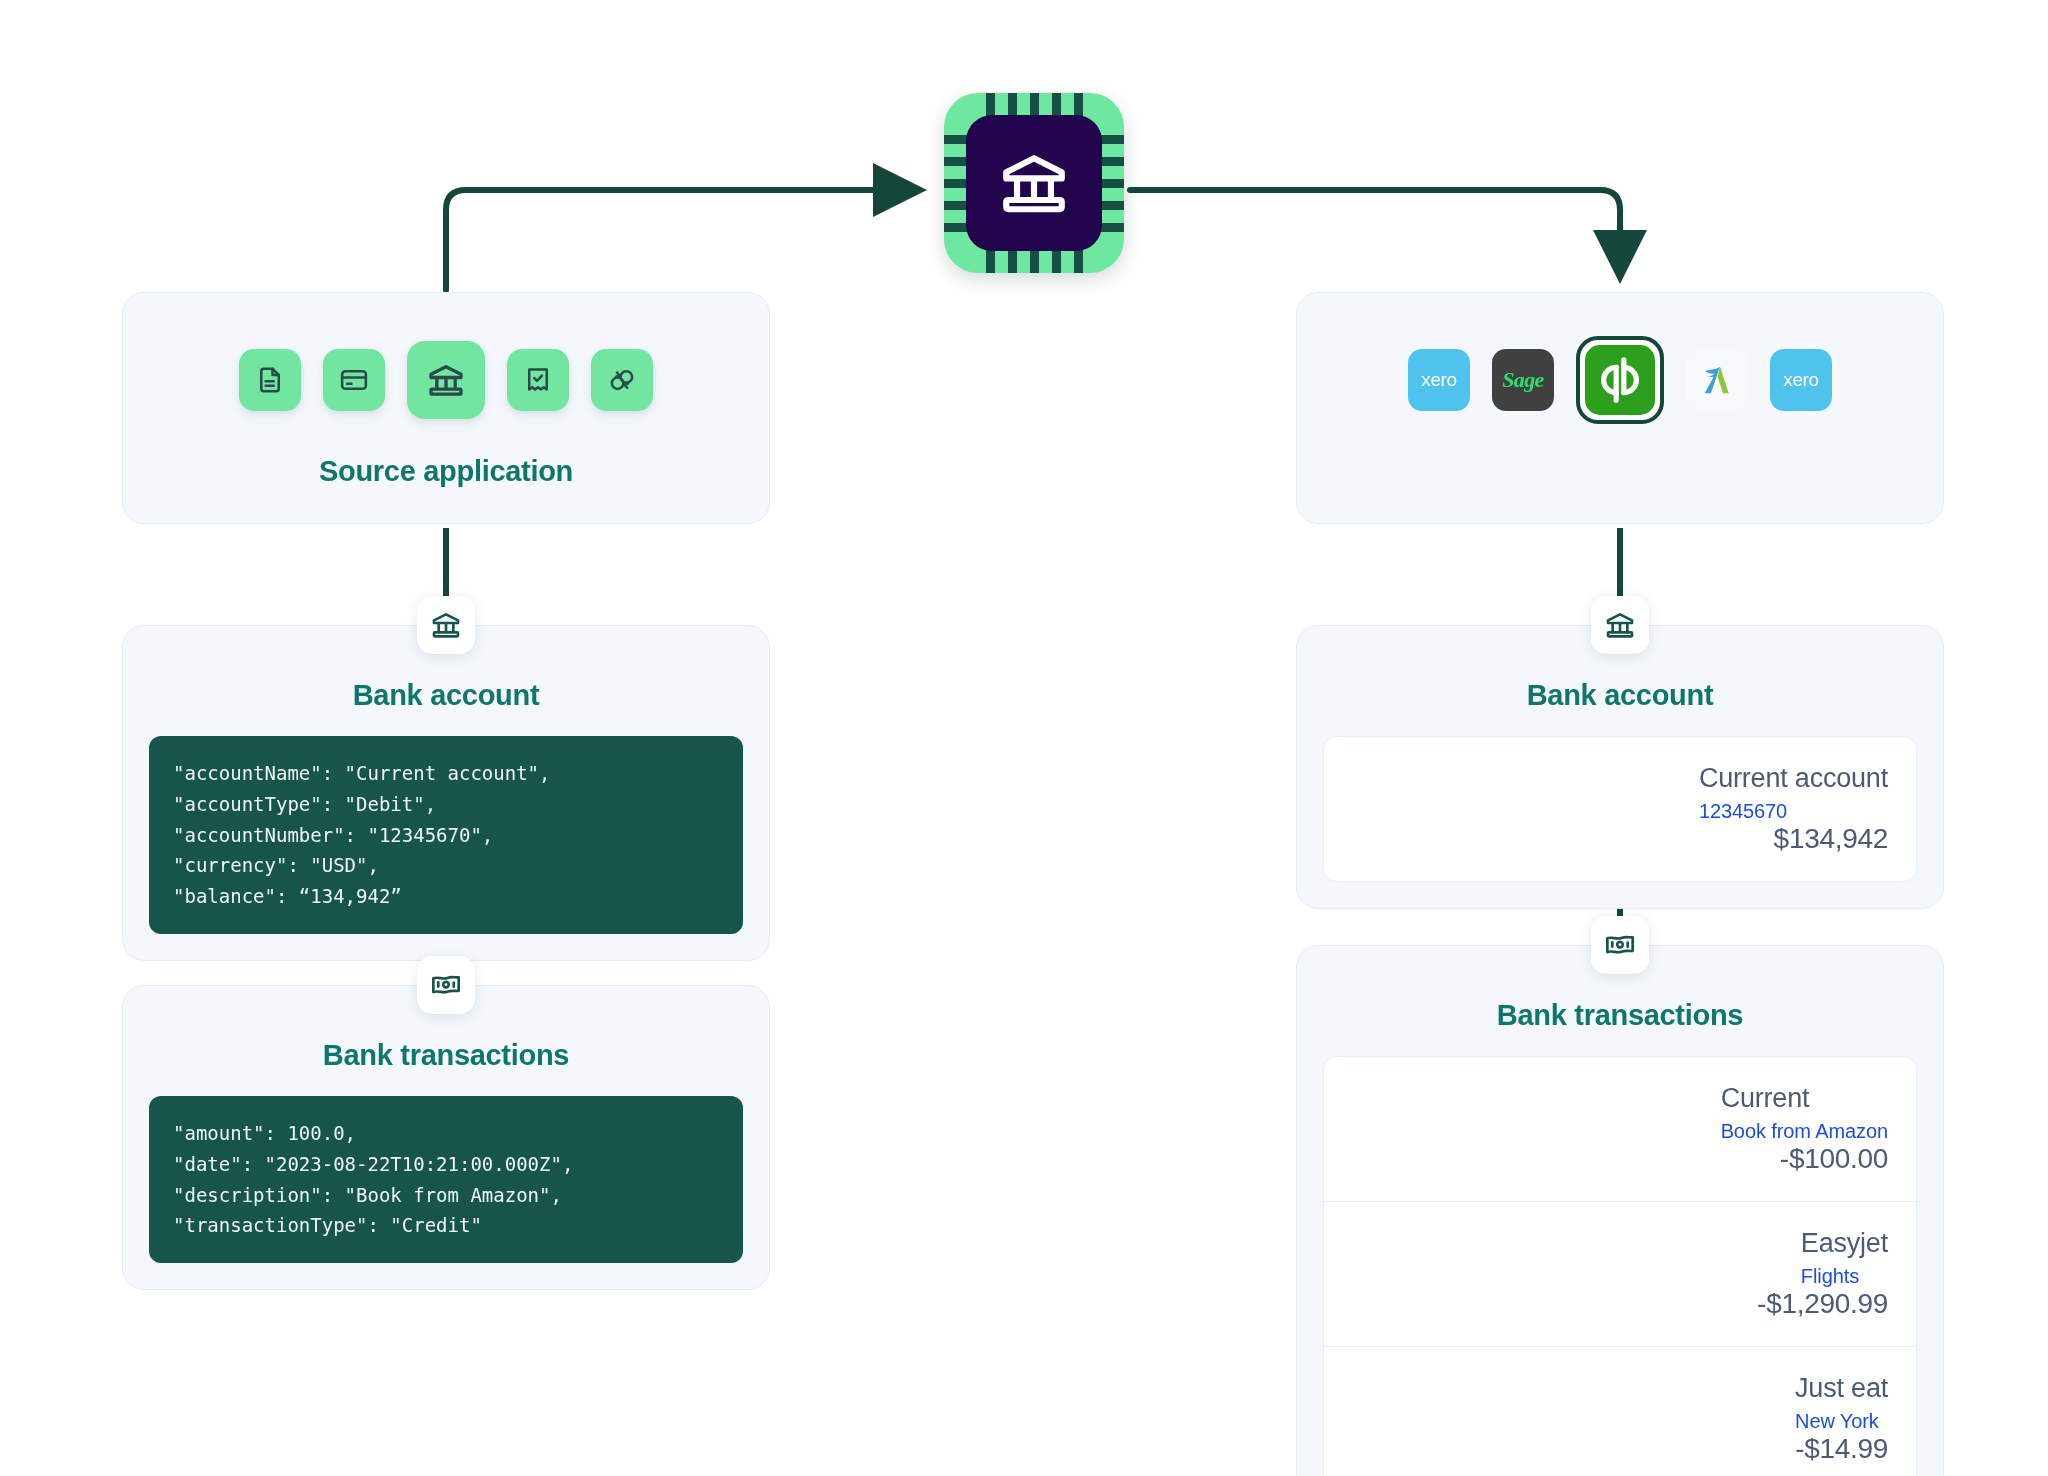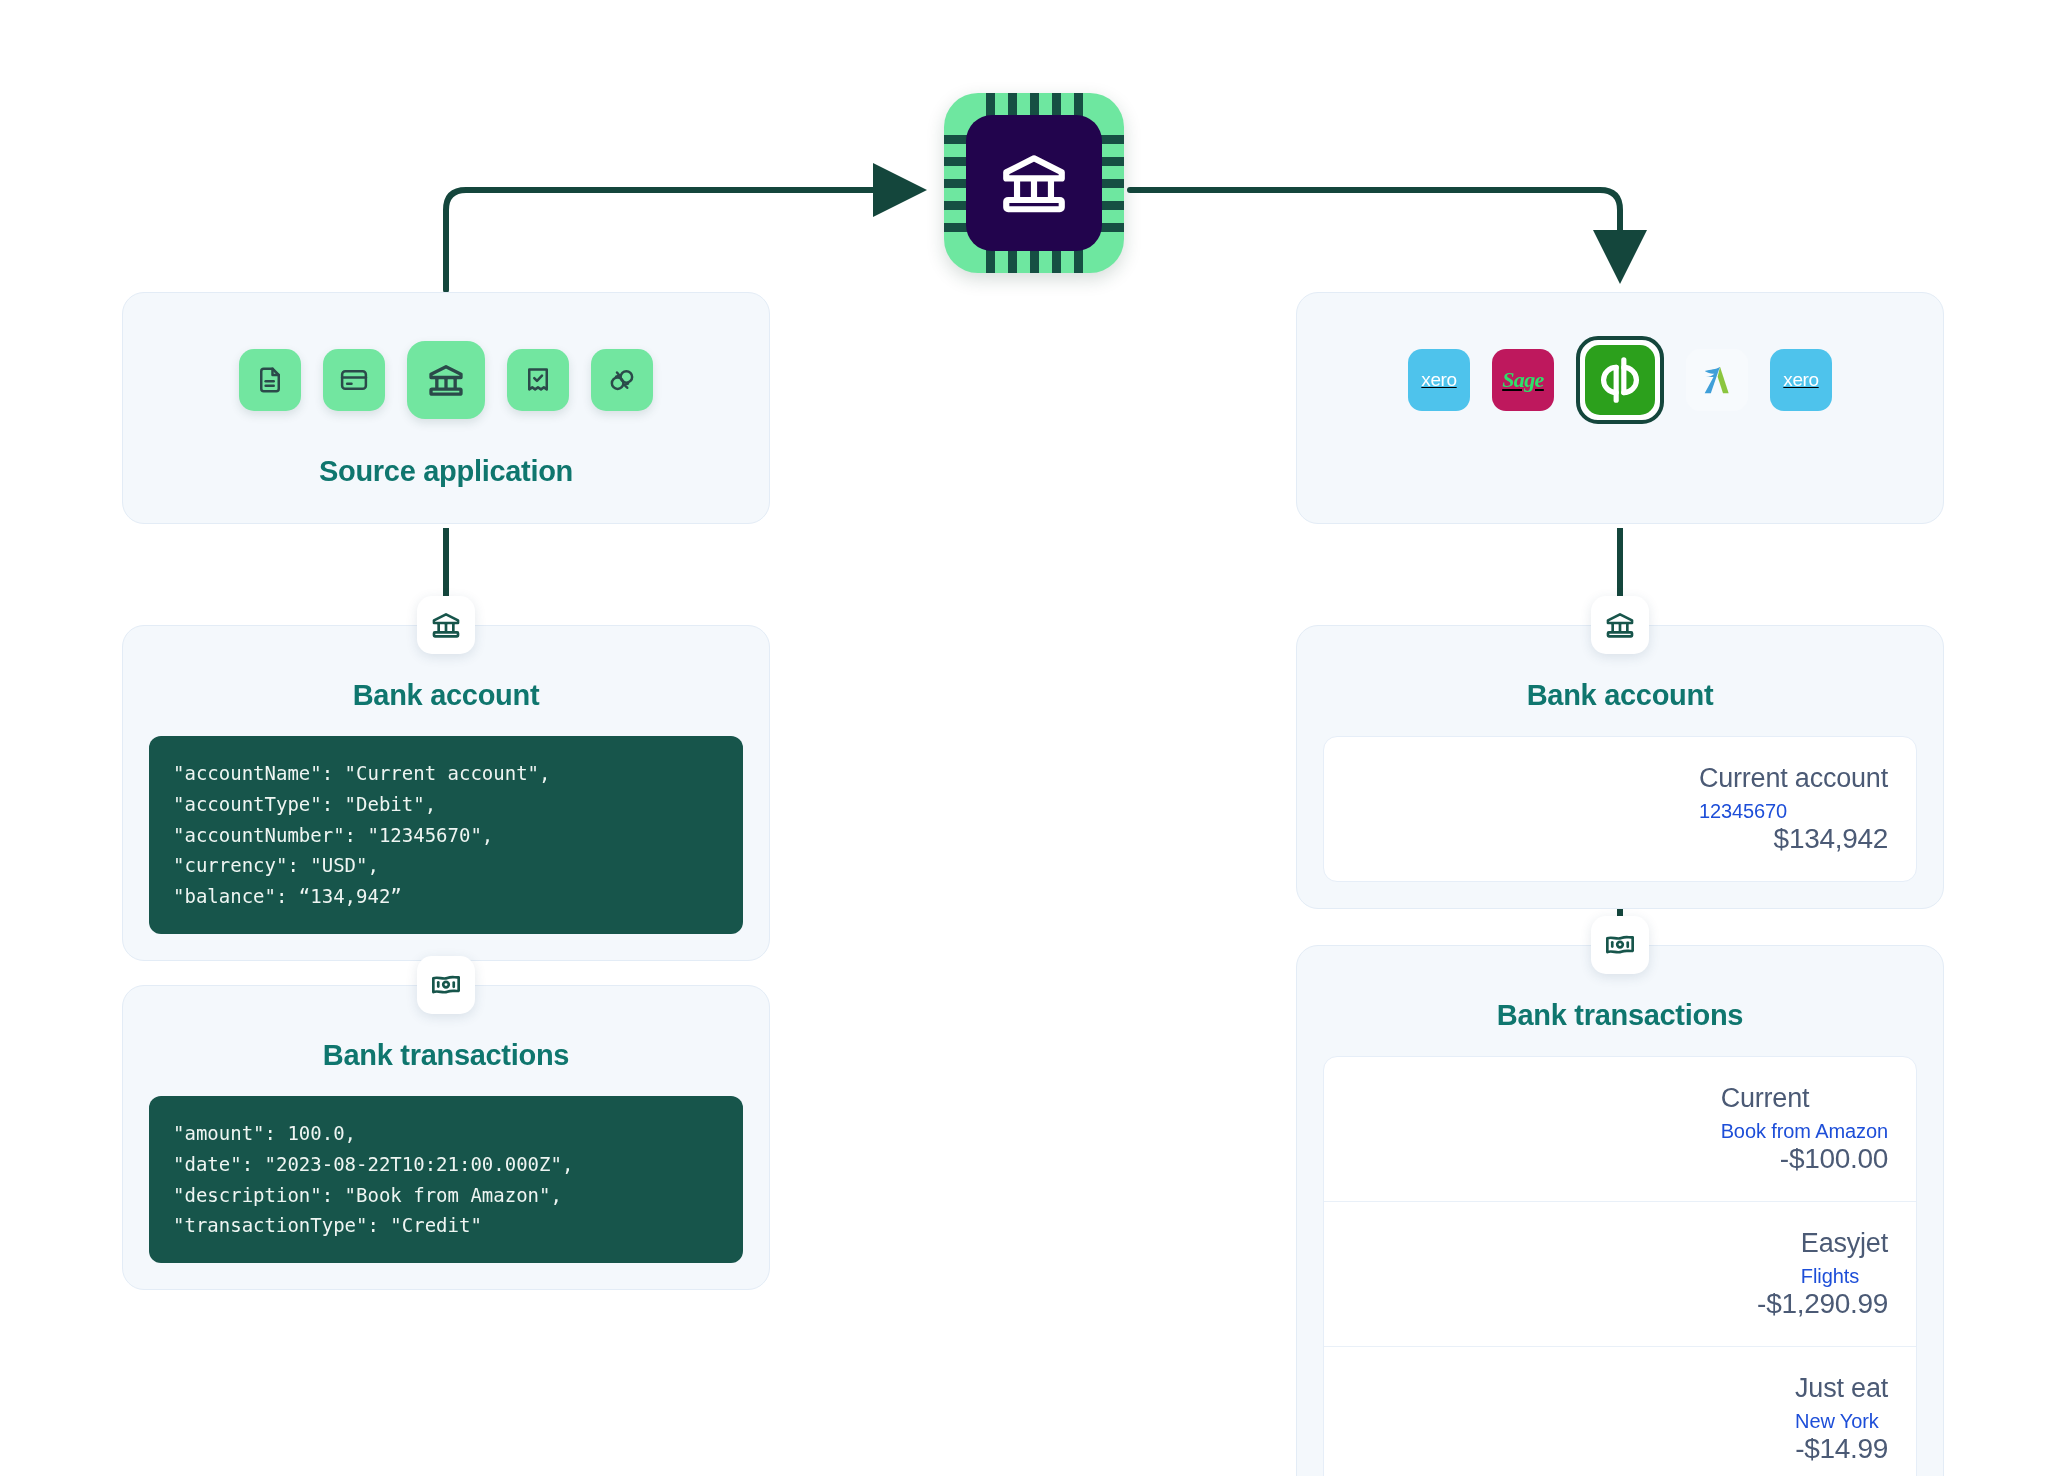--- a/index.html
+++ b/index.html
@@ -101,24 +101,23 @@
   .app-tile.big { width: 78px; height: 78px; border-radius: 18px; }
 
   
   .logo-tile {
     width: 62px; height: 62px;
     border-radius: 14px;
     display: flex; align-items: center; justify-content: center;
     flex: 0 0 auto;
     font-weight: 700;
     overflow: hidden;
-    text-decoration: underline;
   }
   .logo-xero { background: #4ec3ec; }
-  .logo-sage { background: #be185d; }
+  .logo-sage { background: #404040; }
   .logo-qb   { background: #2ca01c; }
   .logo-fa   { background: #f7fafd; }
 
   .logo-sel {
     width: 88px; height: 88px;
     border-radius: 22px;
     border: 4px solid #14463c;
     background: #ffffff;
     display: flex; align-items: center; justify-content: center;
     flex: 0 0 auto;

